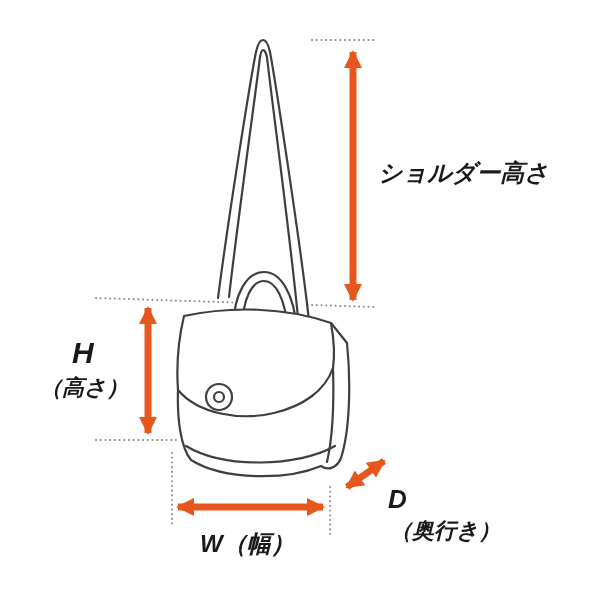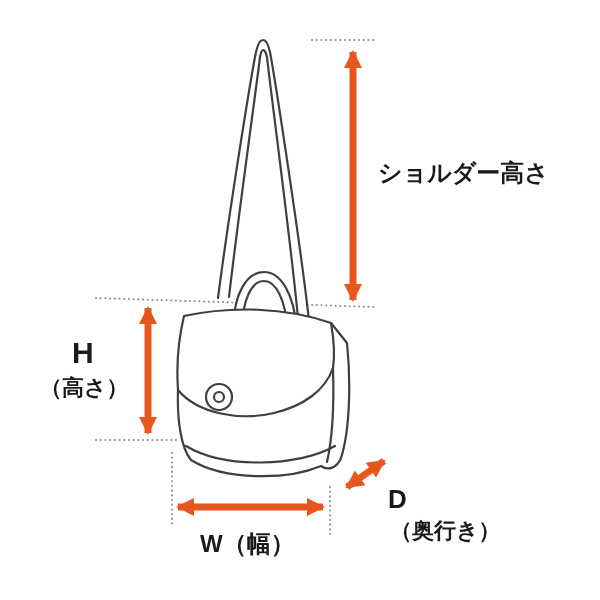--- a/index.html
+++ b/index.html
@@ -7,20 +7,21 @@
     padding: 0;
     background: #ffffff;
     font-family: "Liberation Sans", "DejaVu Sans", sans-serif;
   }
   .canvas {
     position: relative;
     width: 600px;
     height: 600px;
     background: #ffffff;
     overflow: hidden;
+    font-style: italic;
   }
   .canvas svg {
     position: absolute;
     top: 0;
     left: 0;
   }
   .guide {
     stroke: #8c8c8c;
     stroke-width: 2;
     stroke-dasharray: 0.1 4.6;

